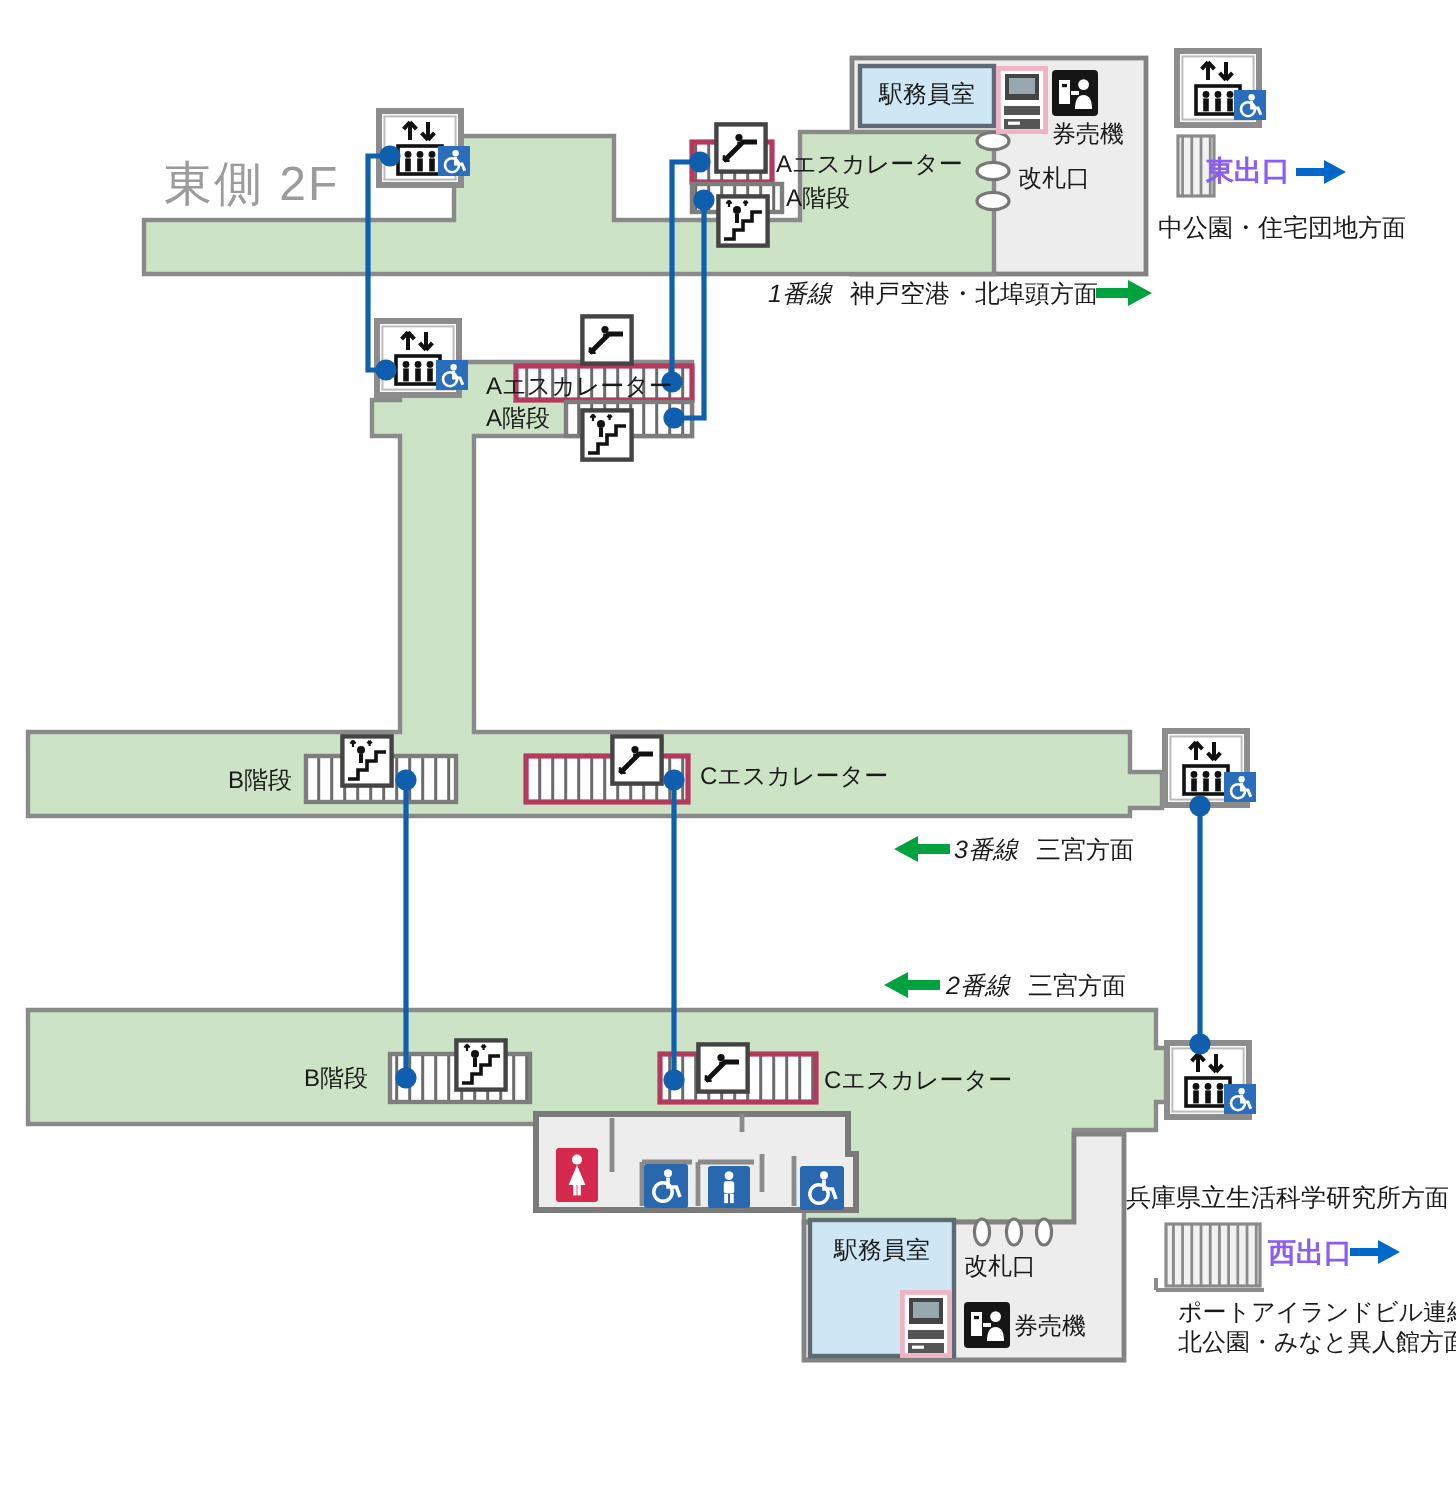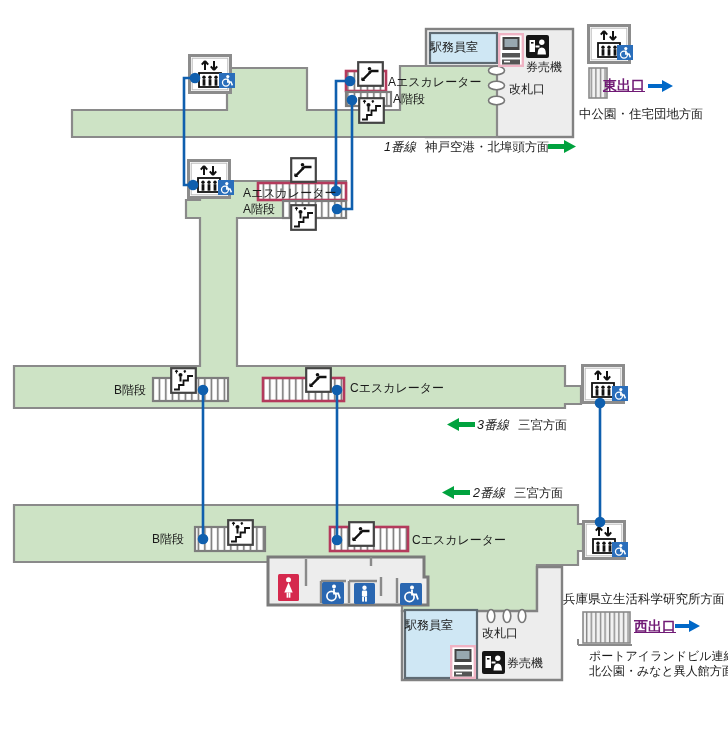--- a/index.html
+++ b/index.html
@@ -1,24 +1,24 @@
 <!DOCTYPE html>
 <html><head>
 <meta charset="utf-8">
 <style>
   html,body{margin:0;padding:0;background:#fff;}
   .stage{position:relative;width:728px;height:750px;background:#fff;
          font-family:"Liberation Sans","DejaVu Sans",sans-serif;overflow:hidden;}
   svg.map{position:absolute;left:0;top:0;}
   .lbl{position:absolute;white-space:nowrap;font-size:12.5px;color:#1a1a1a;line-height:1.1;}
   .floor{font-size:24px;color:#9b9b9b;letter-spacing:1px;}
-  .exit{font-size:14px;font-weight:700;color:#701a75;text-decoration:underline;}
+  .exit{font-size:14px;font-weight:700;color:#8b5cf6;}
   .homen{font-size:12px;}
   .gap{margin-right:9px;font-style:italic;}
-  .c{text-align:left;}
+  .c{text-align:center;}
   .sm{font-size:12px;}
 </style>
 </head>
 <body>
 
 <div class="stage">
 
 <svg class="map" width="728" height="750" viewBox="0 0 728 750">
   <defs>
     <pattern id="ht" width="6.5" height="8" patternUnits="userSpaceOnUse">
@@ -202,20 +202,21 @@
         <circle cx="337" cy="209" r="5.3"></circle>
     <circle cx="203" cy="390" r="5.3"></circle>
         <circle cx="203" cy="539" r="5.3"></circle>
     <circle cx="337" cy="390" r="5.3"></circle>
         <circle cx="337" cy="540" r="5.3"></circle>
     <circle cx="600" cy="403" r="5.3"></circle>
         <circle cx="600" cy="522" r="5.3"></circle>
   </g>
 </svg>
 
+<div class="lbl floor" style="left:82px;top:80px">東側 2F</div>
 
 <div class="lbl sm c" style="left:430px;top:41px;width:67px">駅務員室</div>
 <div class="lbl sm" style="left:526px;top:61px">券売機</div>
 <div class="lbl sm" style="left:509px;top:83px">改札口</div>
 <div class="lbl exit" style="left:603px;top:78px">東出口</div>
 <div class="lbl" style="left:579px;top:108px">
   <span>中公園・住宅団地</span><span class="homen">方面</span>
 </div>
 
 <div class="lbl" style="left:384px;top:141px">

